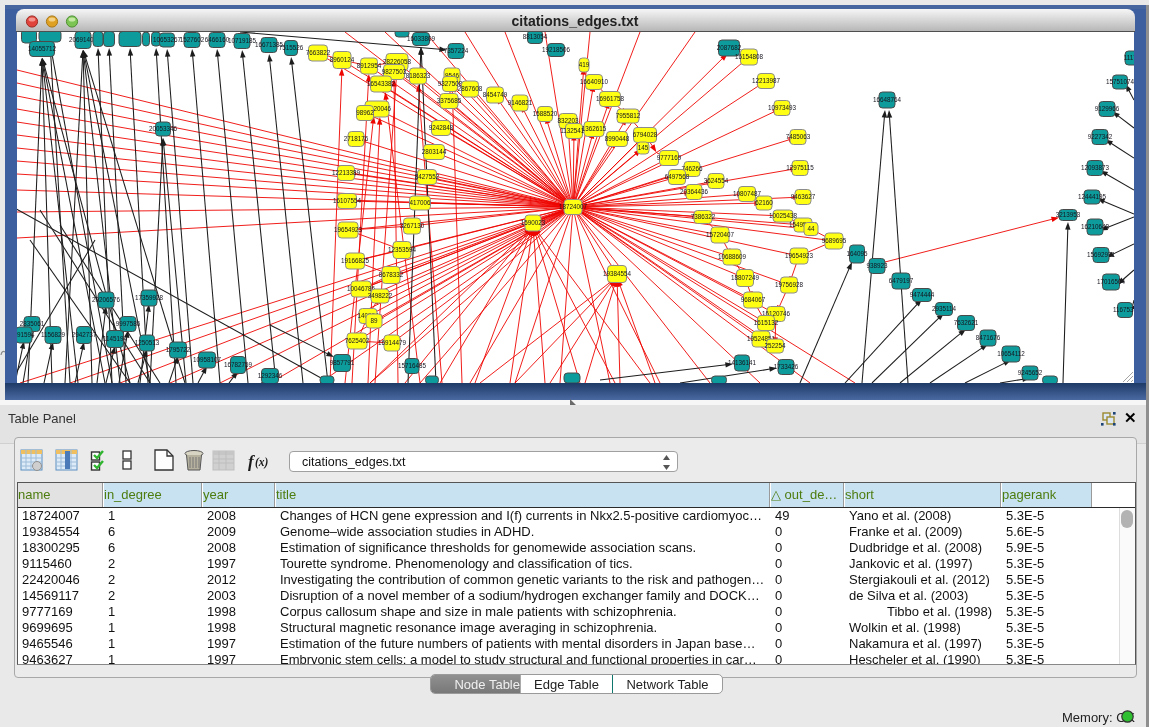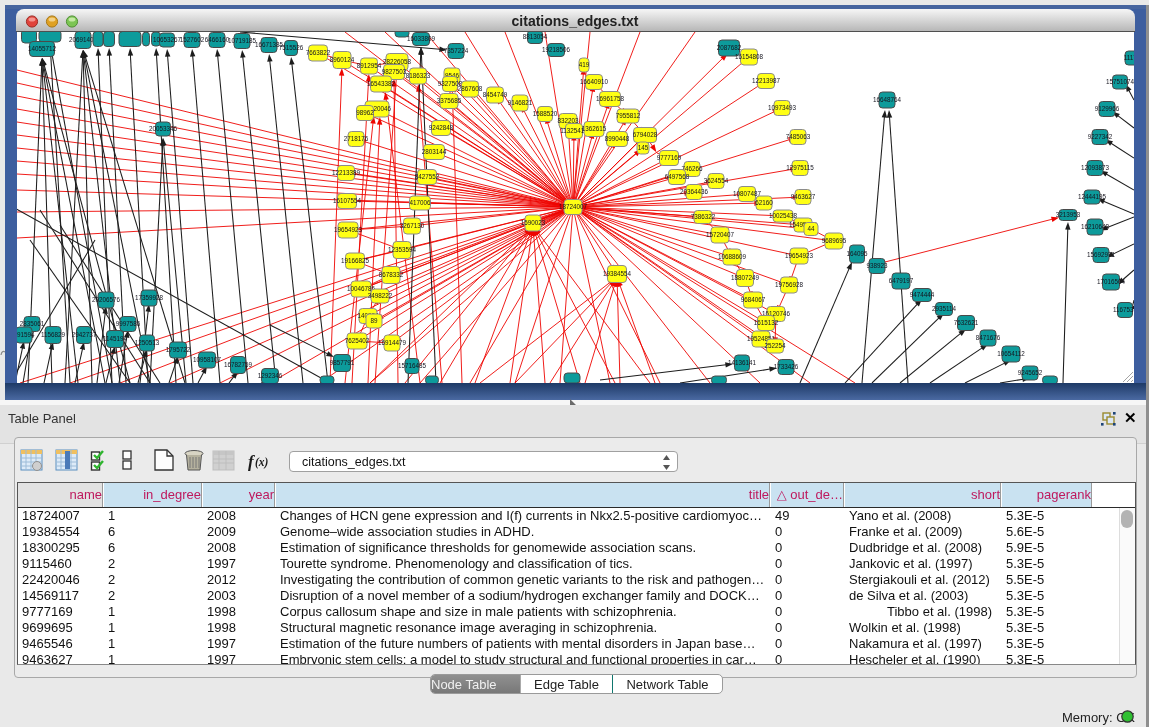--- a/index.html
+++ b/index.html
@@ -891,26 +891,26 @@
       <div class="tc" style="left:262px;width:487px">Embryonic stem cells: a model to study structural and functional properties in car…</div>
       <div class="tc" style="left:757px;width:66px">0</div>
       <div class="tc" style="left:831px;width:149px">Hescheler et al. (1990)</div>
       <div class="tc" style="left:988px;width:83px">5.3E-5</div>
     </div>
 
 <div class="abs" style="left:1101px;top:25px;width:16px;height:157px;background:#fafafa;border-left:1px solid #ddd"></div>
 <div class="abs" style="left:1103px;top:27px;width:12px;height:18px;background:#b3b3b3;border-radius:6px"></div>
 </div>
 <style>
-.hc {position:absolute;top:0;height:24px;border-right:1px solid #9a9a9a;font-size:13px;color:#be185d;text-align:right;line-height:24px}
+.hc {position:absolute;top:0;height:24px;border-right:1px solid #9a9a9a;font-size:13px;color:#4d7c0f;text-align:left;line-height:24px}
 .trow {position:absolute;left:0;width:1100px;height:16px}
 .tc {position:absolute;top:0;height:16px;font-size:13px;color:#111;white-space:nowrap;overflow:hidden;line-height:16px}
 </style>
 
 <div class="abs" style="left:430px;top:674px;width:293px;height:20px;border:1px solid #9a9a9a;border-radius:5px;background:#fff;display:flex">
-<div style="width:89px;background:linear-gradient(#909090,#787878);color:#f0f0f0;font-size:13px;text-align:left;line-height:19px;border-radius:4px 0 0 4px">Node Table</div>
+<div style="width:89px;background:linear-gradient(#909090,#787878);color:#f0f0f0;font-size:13px;text-align:right;line-height:19px;border-radius:4px 0 0 4px">Node Table</div>
 <div style="width:92px;border-left:1px solid #aaa;font-size:13px;color:#222;text-align:center;line-height:19px">Edge Table</div>
 <div style="width:110px;border-left:1px solid #0f766e;font-size:13px;color:#222;text-align:center;line-height:19px">Network Table</div>
 </div>
 
 <div class="abs" style="left:1062px;top:710px;font-size:13px;color:#222">Memory: OK</div>
 <svg class="abs" style="left:1121px;top:710px" width="13" height="13">
     <circle cx="6.5" cy="6.5" r="5.7" fill="#2fc032" stroke="#333" stroke-width="1.2"></circle>
   </svg>
 </body></html>

